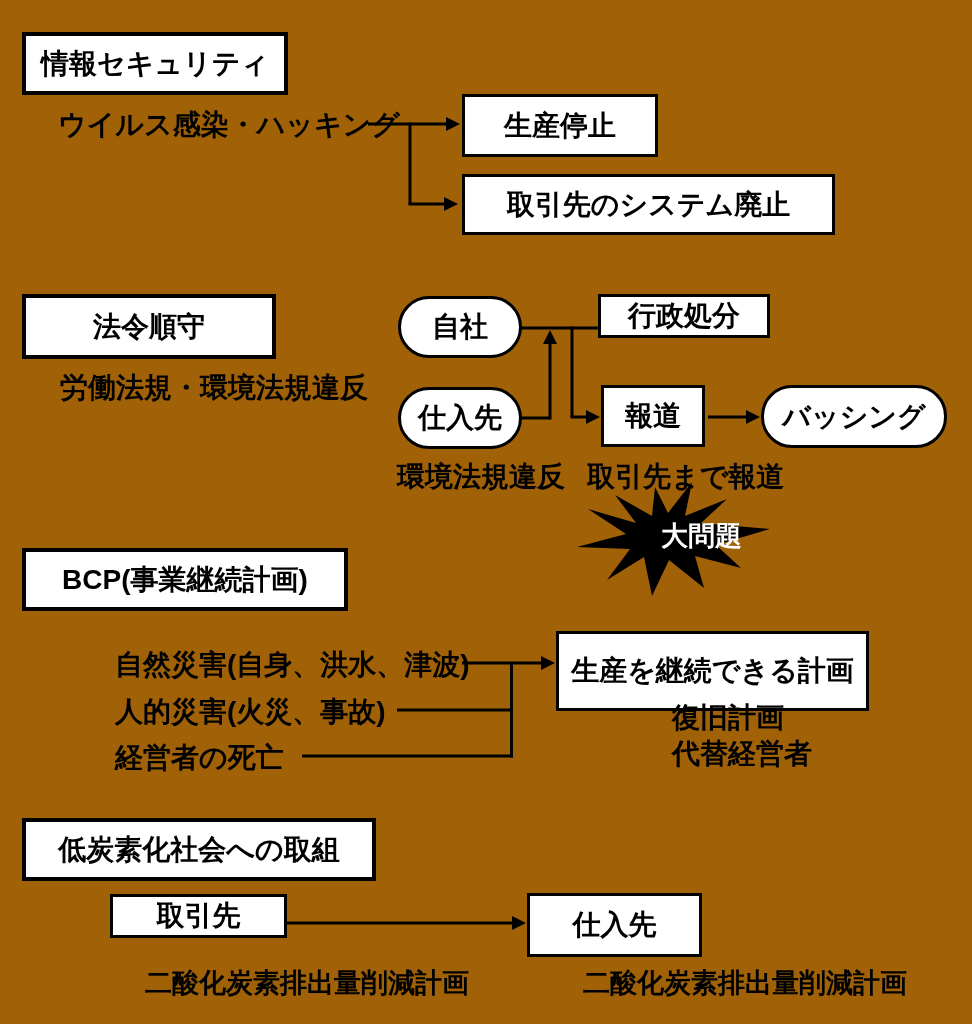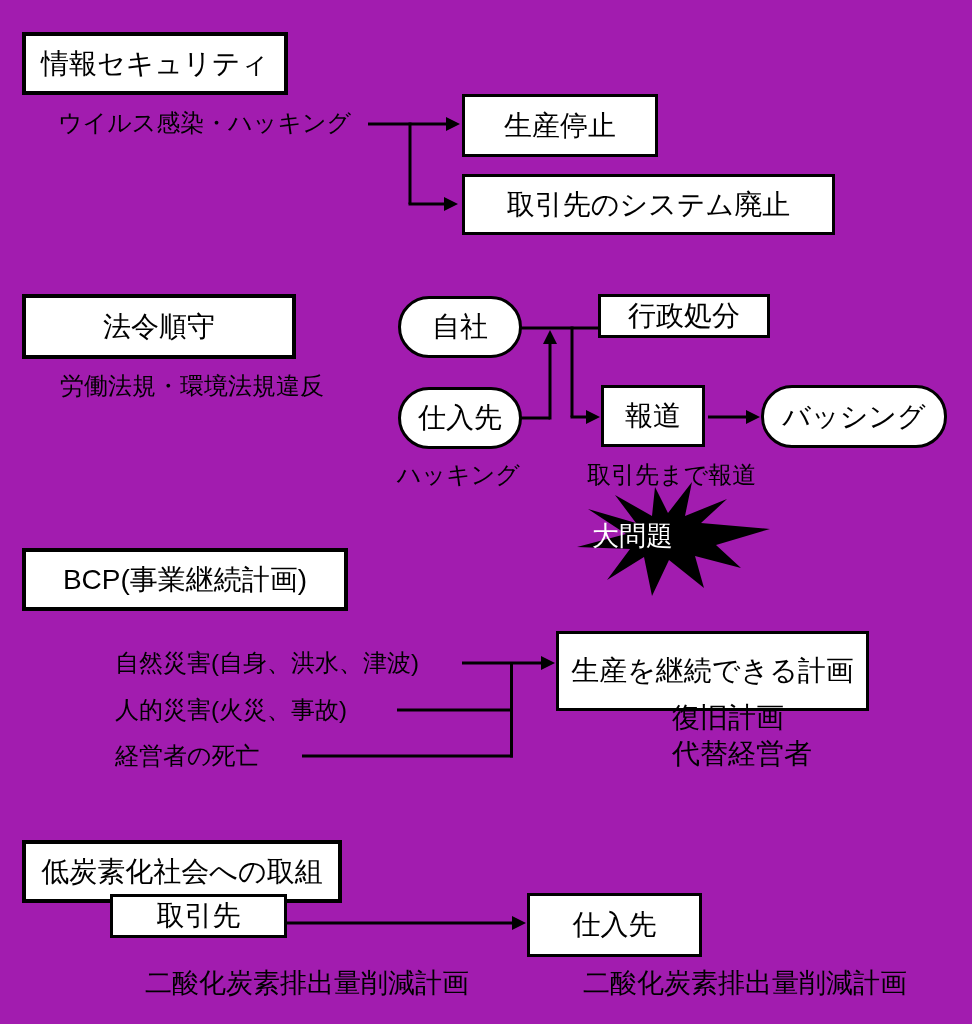--- a/index.html
+++ b/index.html
@@ -1,30 +1,30 @@
 <!DOCTYPE html>
 <html><head>
 <meta charset="utf-8">
 <style>
   html,body{margin:0;padding:0;background:#ffffff;}
   .canvas{
-    position:relative;width:972px;height:1024px;background:#a21caf;
-    font-family:"Liberation Sans",sans-serif;color:#000;overflow:hidden;
+    position:relative;width:972px;height:1024px;background:#a16207;
+    font-family:"Liberation Sans",sans-serif;color:#000;overflow:hidden;font-weight:bold;
   }
   .layer{position:absolute;left:0;top:0;}
   .box,.tbox,.pill{
     position:absolute;background:#ffffff;border:3px solid #000;
     display:flex;align-items:center;justify-content:center;
     font-size:28px;box-sizing:border-box;white-space:nowrap;line-height:1;
   }
   .tbox{border-width:4px;}
   .pill{border-radius:31px;}
-  .lbl{position:absolute;font-size:24px;white-space:nowrap;line-height:1.15;}
+  .lbl{position:absolute;font-size:28px;white-space:nowrap;line-height:1.15;}
   .burst-label{
-    position:absolute;color:#ffffff;font-size:27px;text-align:left;
+    position:absolute;color:#ffffff;font-size:27px;text-align:right;
     white-space:nowrap;line-height:1;
   }
   .plan-items{position:absolute;font-size:28px;line-height:36px;white-space:nowrap;}
   svg line{stroke:#000;stroke-width:3;}
   svg polygon.arrow{fill:#000;stroke:none;}
   svg polygon.burst{fill:#000;stroke:none;}
 </style>
 </head>
 <body>
 
@@ -71,56 +71,56 @@
   </svg>
 
   <div class="tbox" style="left:22px;top:32px;width:266px;height:63px">情報セキュリティ</div>
 
   <div class="lbl" style="left:58px;top:109px">ウイルス感染・ハッキング</div>
 
   <div class="box" style="left:462px;top:94px;width:196px;height:63px">生産停止</div>
 
   <div class="box" style="left:462px;top:174px;width:373px;height:61px">取引先のシステム廃止</div>
 
-  <div class="tbox" style="left:22px;top:294px;width:274px;height:65px">法令順守</div>
+  <div class="tbox" style="left:22px;top:294px;width:254px;height:65px">法令順守</div>
 
   <div class="lbl" style="left:60px;top:372px">労働法規・環境法規違反</div>
 
   <div class="pill" style="left:398px;top:296px;width:124px;height:62px">自社</div>
 
   <div class="pill" style="left:398px;top:387px;width:124px;height:62px">仕入先</div>
 
   <div class="box" style="left:598px;top:294px;width:172px;height:44px">行政処分</div>
 
   <div class="box" style="left:601px;top:385px;width:104px;height:62px">報道</div>
 
   <div class="pill" style="left:761px;top:385px;width:186px;height:63px">バッシング</div>
 
-  <div class="lbl" style="left:397px;top:461px">ハッキング</div>
+  <div class="lbl" style="left:397px;top:461px">環境法規違反</div>
 
   <div class="lbl" style="left:587px;top:461px">取引先まで報道</div>
 
   <div class="burst-label" style="left:592px;top:523px;width:150px">大問題</div>
 
   <div class="tbox" style="left:22px;top:548px;width:326px;height:63px">BCP(事業継続計画)</div>
 
   <div class="lbl" style="left:115px;top:649px">自然災害(自身、洪水、津波)</div>
 
   <div class="lbl" style="left:115px;top:696px">人的災害(火災、事故)</div>
 
   <div class="lbl" style="left:115px;top:742px">経営者の死亡</div>
 
   <div class="box" style="left:556px;top:631px;width:313px;height:80px">生産を継続できる計画</div>
 
   <div class="plan-items" style="left:672px;top:700px">
     <div>復旧計画</div>
     <div>代替経営者</div>
   </div>
 
-  <div class="tbox" style="left:22px;top:840px;width:320px;height:63px">低炭素化社会への取組</div>
+  <div class="tbox" style="left:22px;top:818px;width:354px;height:63px">低炭素化社会への取組</div>
 
   <div class="box" style="left:110px;top:894px;width:177px;height:44px">取引先</div>
 
   <div class="box" style="left:527px;top:893px;width:175px;height:64px">仕入先</div>
 
   <div class="lbl" style="left:145px;top:968px;font-size:27px">二酸化炭素排出量削減計画</div>
 
   <div class="lbl" style="left:583px;top:968px;font-size:27px">二酸化炭素排出量削減計画</div>
 
 </div>

